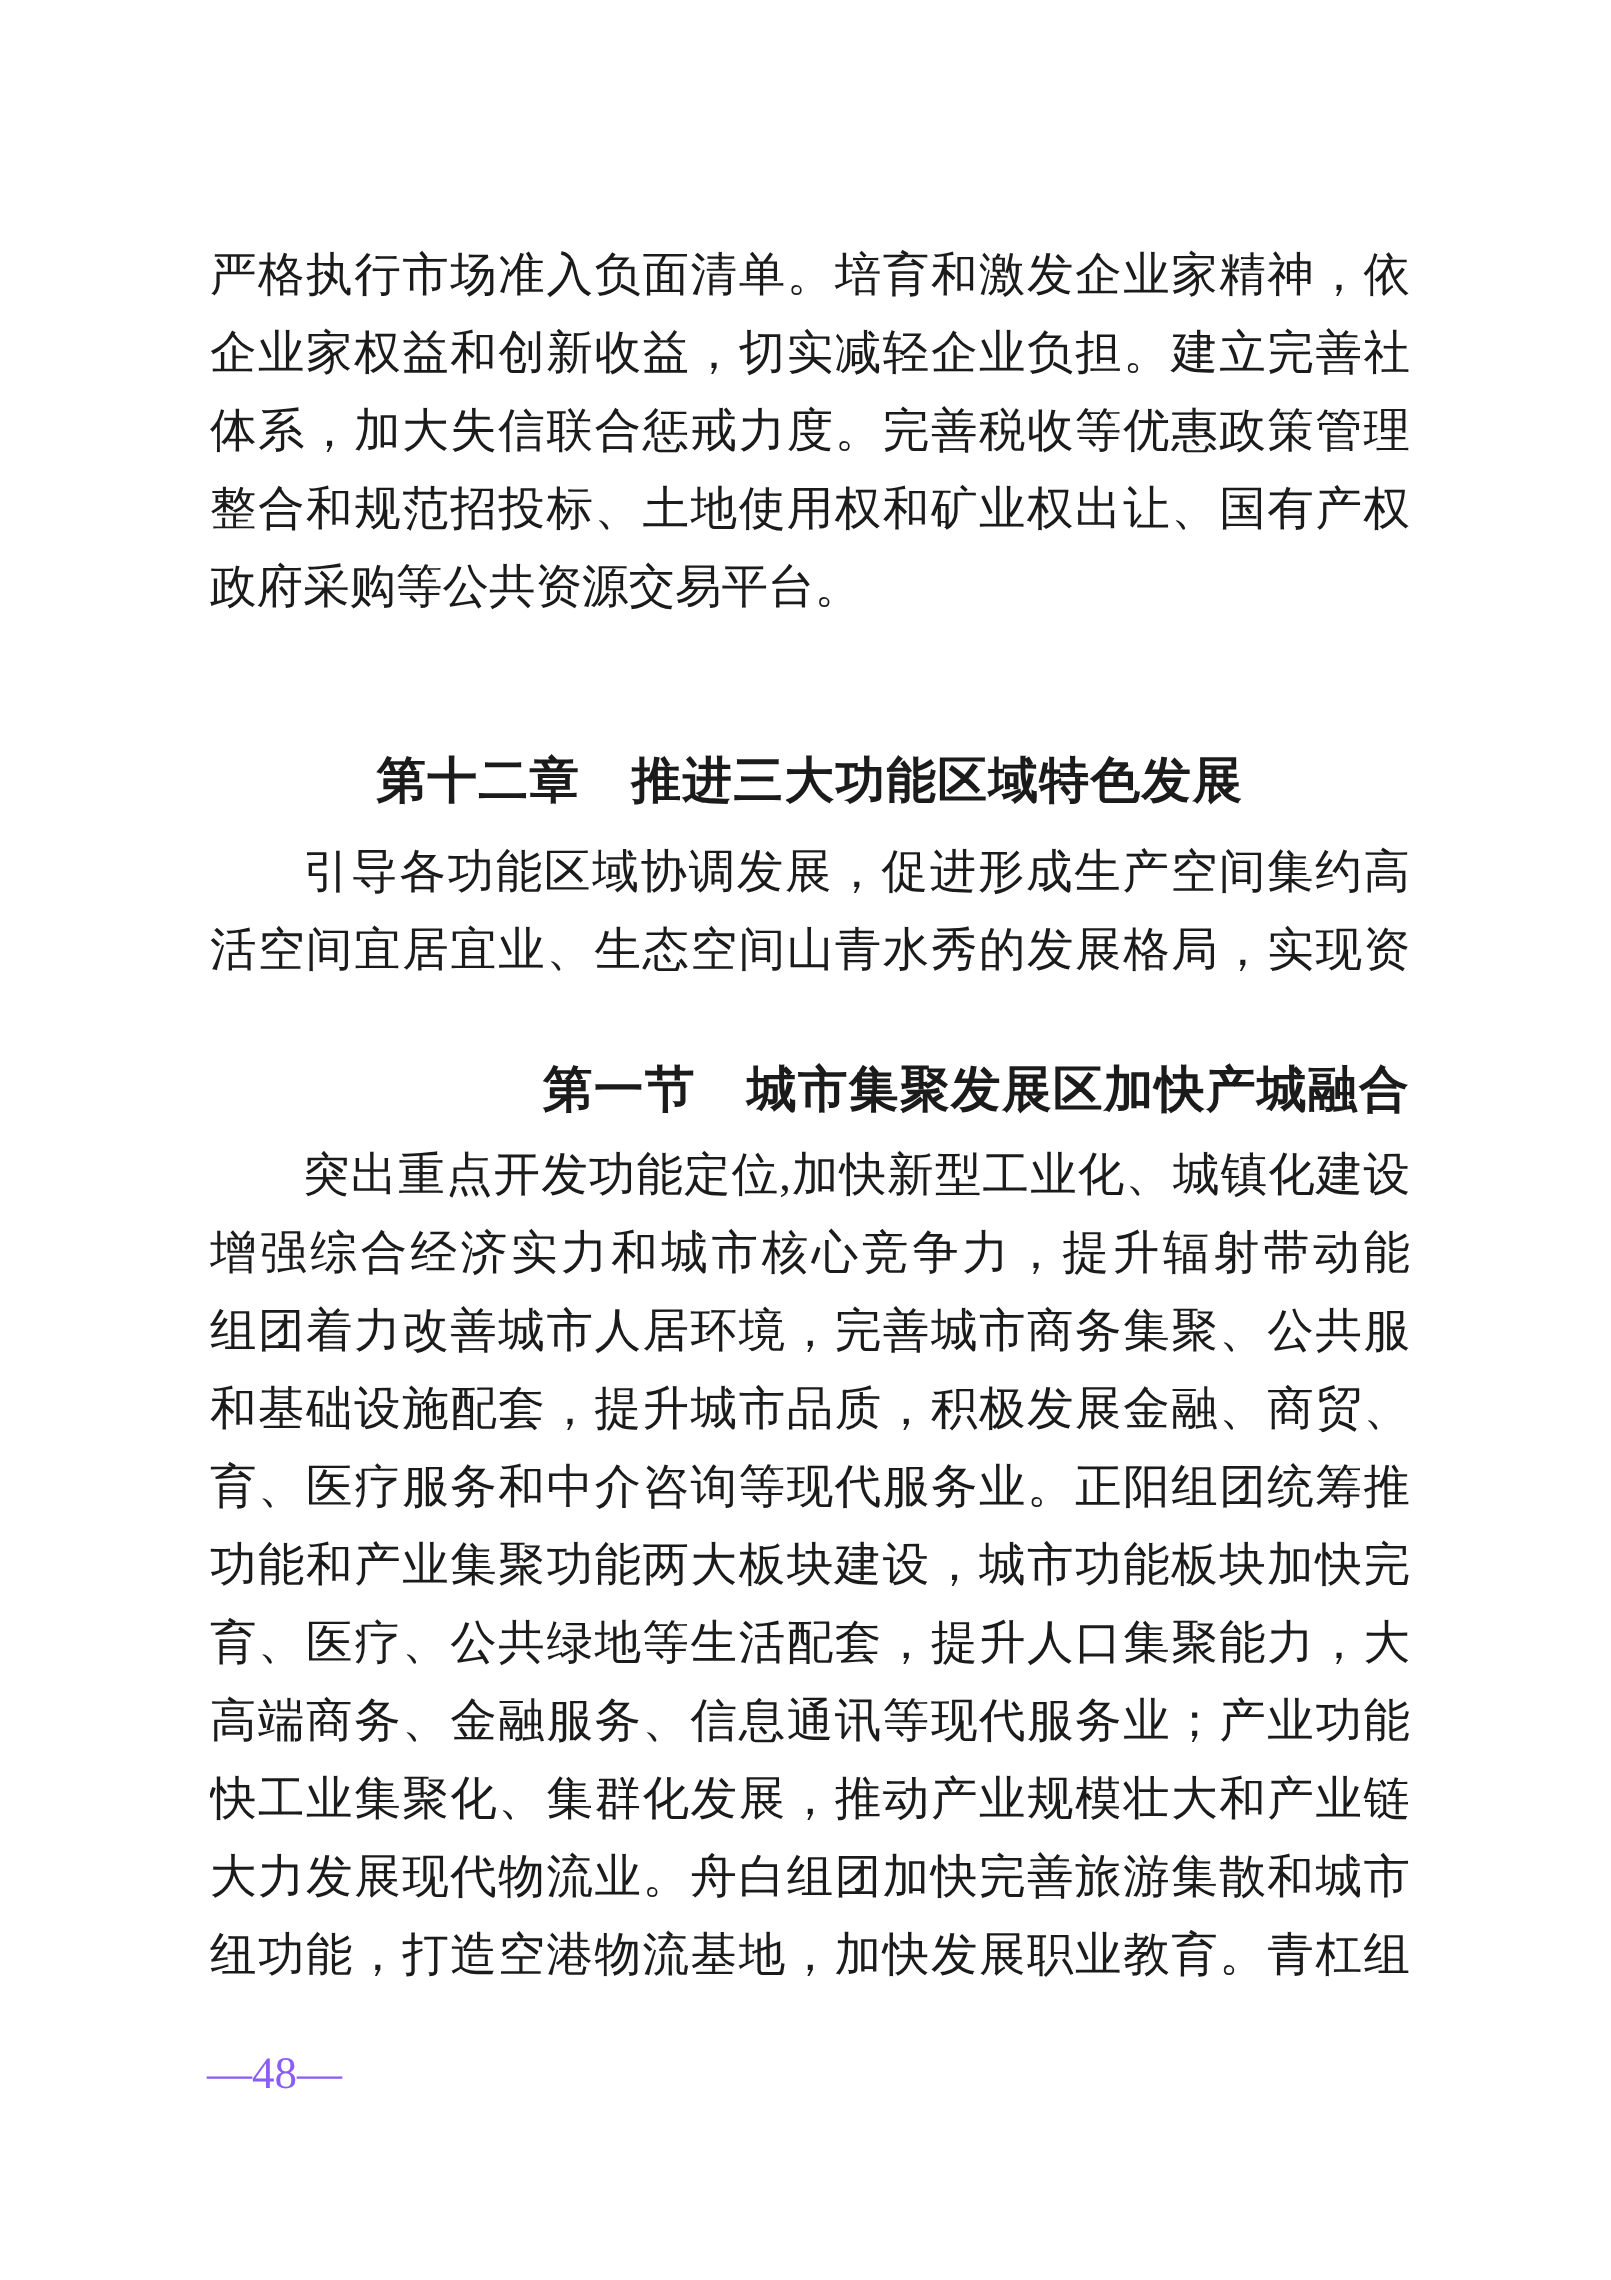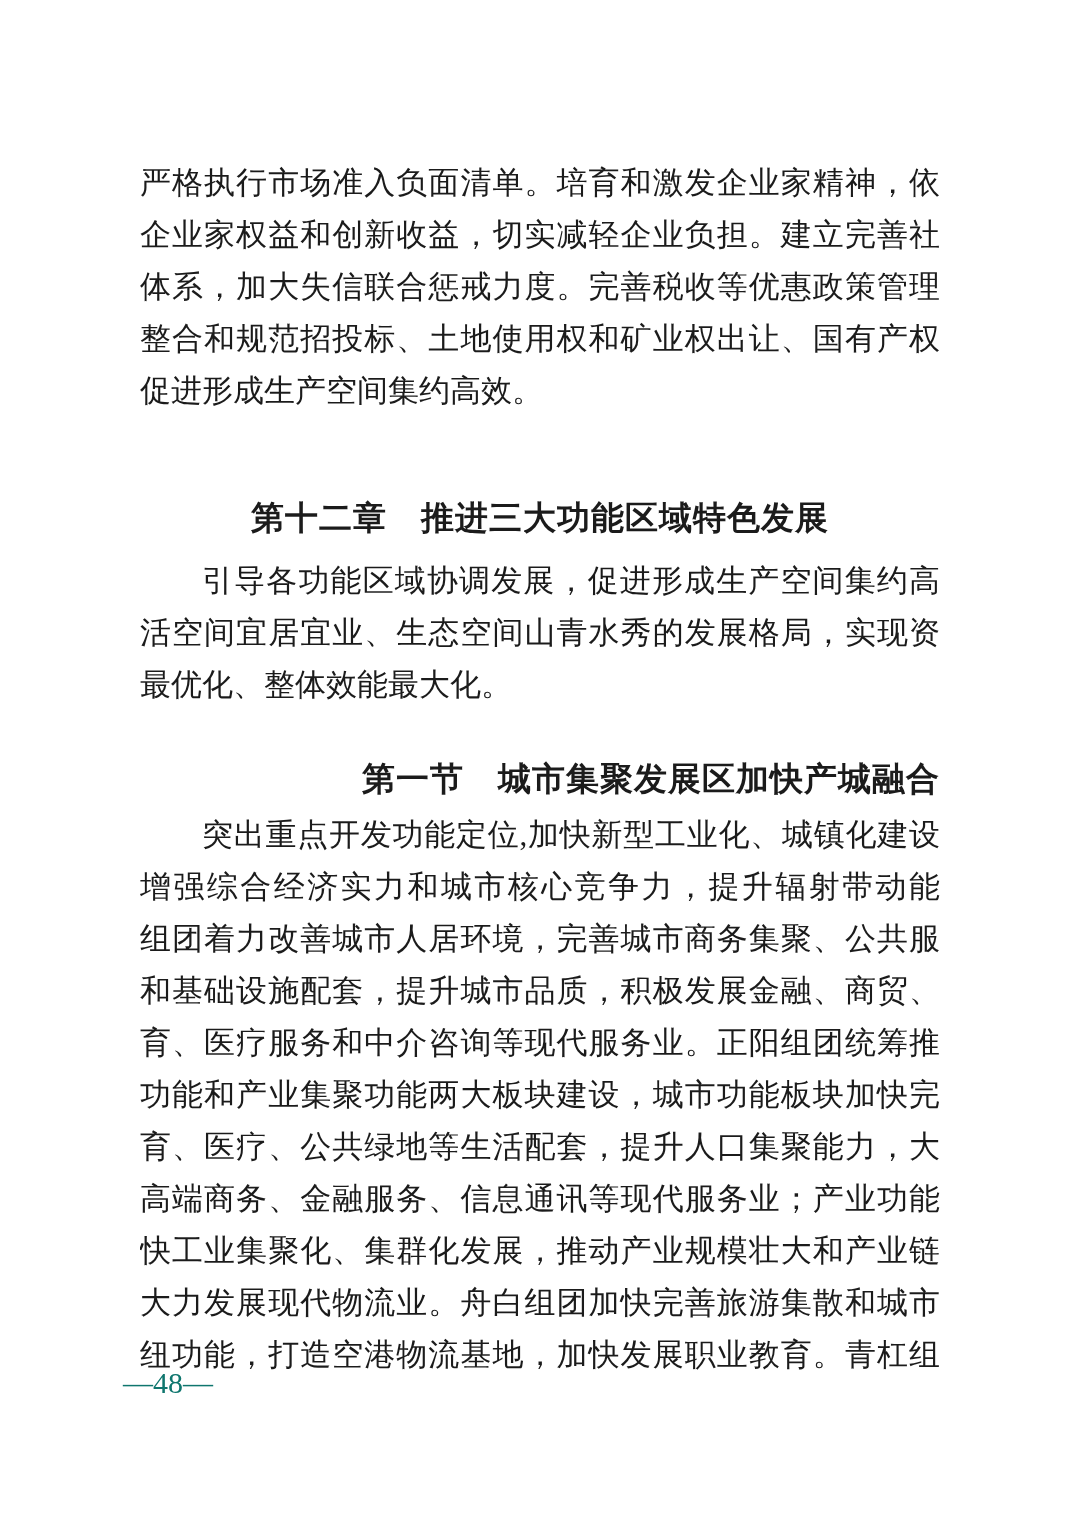--- a/index.html
+++ b/index.html
@@ -39,64 +39,63 @@
     text-indent: 62px;
   }
   .chapter-heading {
     margin-top: 78px;
     margin-bottom: 8px;
     font-size: 33px;
     line-height: 52px;
     height: 52px;
     text-align: center;
     font-weight: 700;
-    font-family: Liberation Mono, monospace;
+    font-family: Liberation Serif, serif;
     letter-spacing: 1px;
   }
   .section-heading {
     margin-top: 42px;
     margin-bottom: 4px;
     font-size: 33px;
     line-height: 52px;
     height: 52px;
     text-align: right;
     font-weight: 700;
     font-family: "Liberation Serif", "DejaVu Serif", serif;
     letter-spacing: 1px;
   }
   .page-number {
     position: absolute;
-    left: 123px;
+    left: 138px;
     top: 1362px;
     font-size: 30px;
     line-height: 42px;
     font-family: "Liberation Serif", "DejaVu Serif", serif;
-    color: #0f766e;
+    color: #8b5cf6;
   }
 </style>
 </head>
 <body>
 
 <div class="page">
   <div class="content">
 
     <div class="para">
       <div class="line">严格执行市场准入负面清单。培育和激发企业家精神，依法保护</div>
       <div class="line">企业家权益和创新收益，切实减轻企业负担。建立完善社会信用</div>
       <div class="line">体系，加大失信联合惩戒力度。完善税收等优惠政策管理制度。</div>
       <div class="line">整合和规范招投标、土地使用权和矿业权出让、国有产权交易、</div>
-      <div class="line lastline">促进形成生产空间集约高效。</div>
+      <div class="line lastline">政府采购等公共资源交易平台。</div>
     </div>
 
     <div class="chapter-heading">第十二章　推进三大功能区域特色发展</div>
 
     <div class="para">
       <div class="line indent">引导各功能区域协调发展，促进形成生产空间集约高效、生</div>
       <div class="line">活空间宜居宜业、生态空间山青水秀的发展格局，实现资源利用</div>
-      <div class="line lastline">最优化、整体效能最大化。</div>
     </div>
 
     <div class="section-heading">第一节　城市集聚发展区加快产城融合</div>
 
     <div class="para">
       <div class="line indent">突出重点开发功能定位,加快新型工业化、城镇化建设步伐，</div>
       <div class="line">增强综合经济实力和城市核心竞争力，提升辐射带动能力。老城</div>
       <div class="line">组团着力改善城市人居环境，完善城市商务集聚、公共服务功能</div>
       <div class="line">和基础设施配套，提升城市品质，积极发展金融、商贸、文化体</div>
       <div class="line">育、医疗服务和中介咨询等现代服务业。正阳组团统筹推进城市</div>

